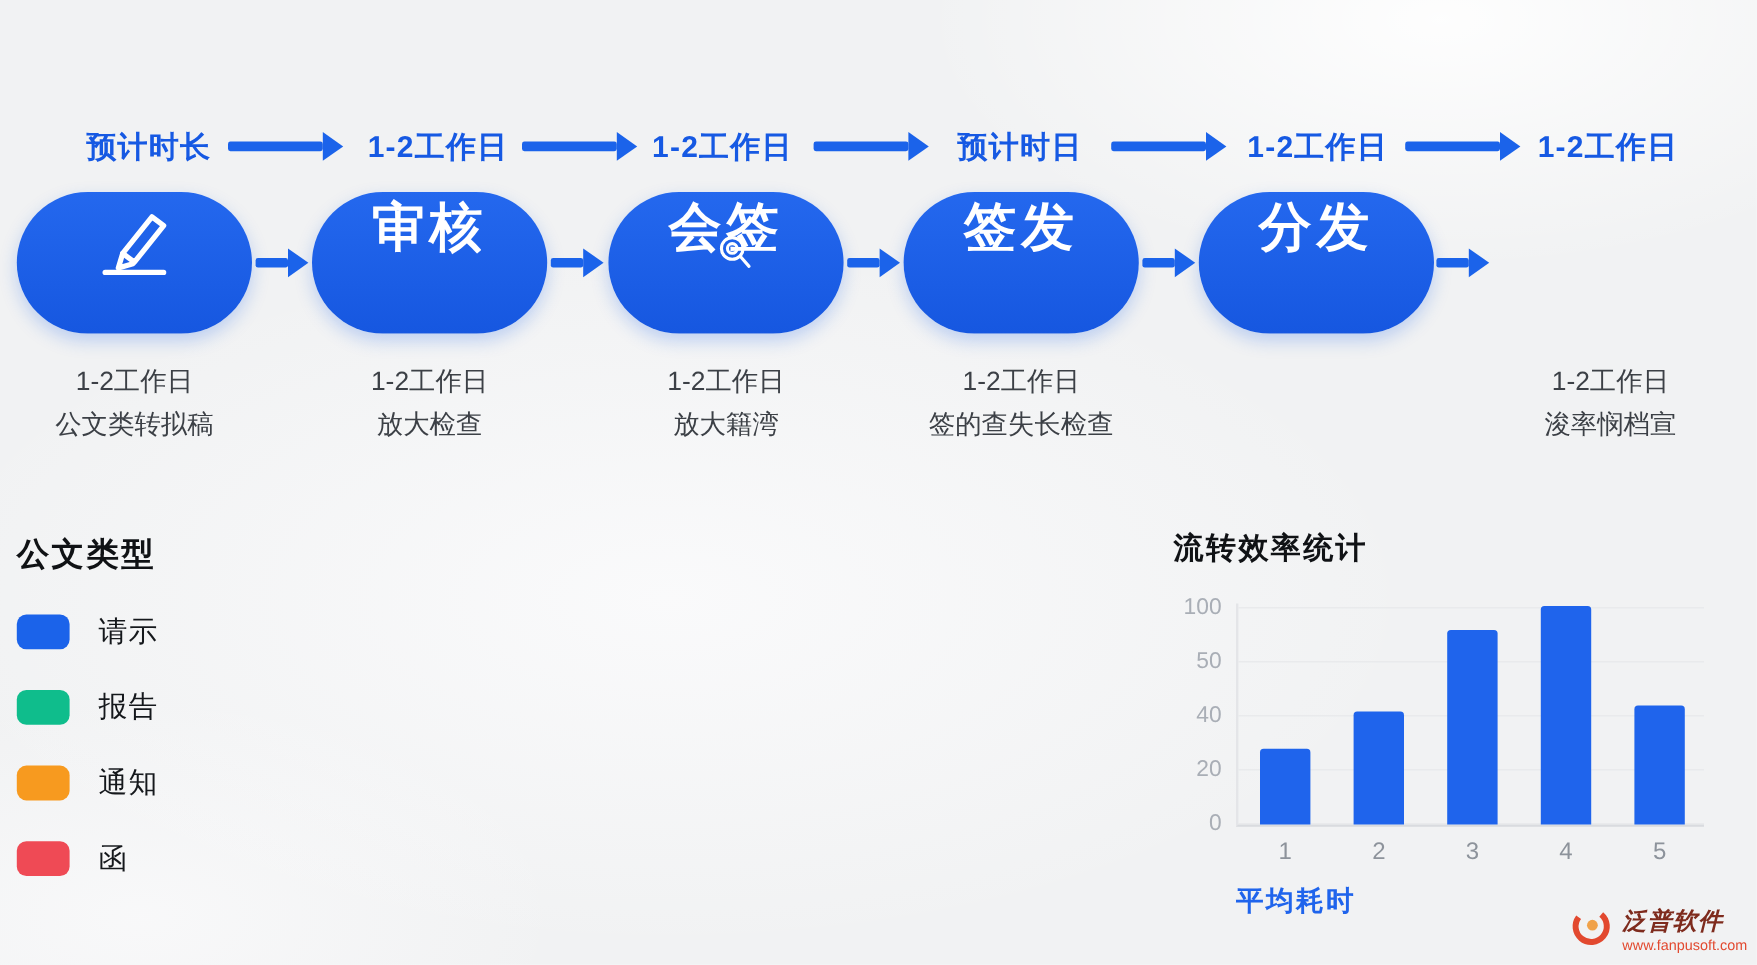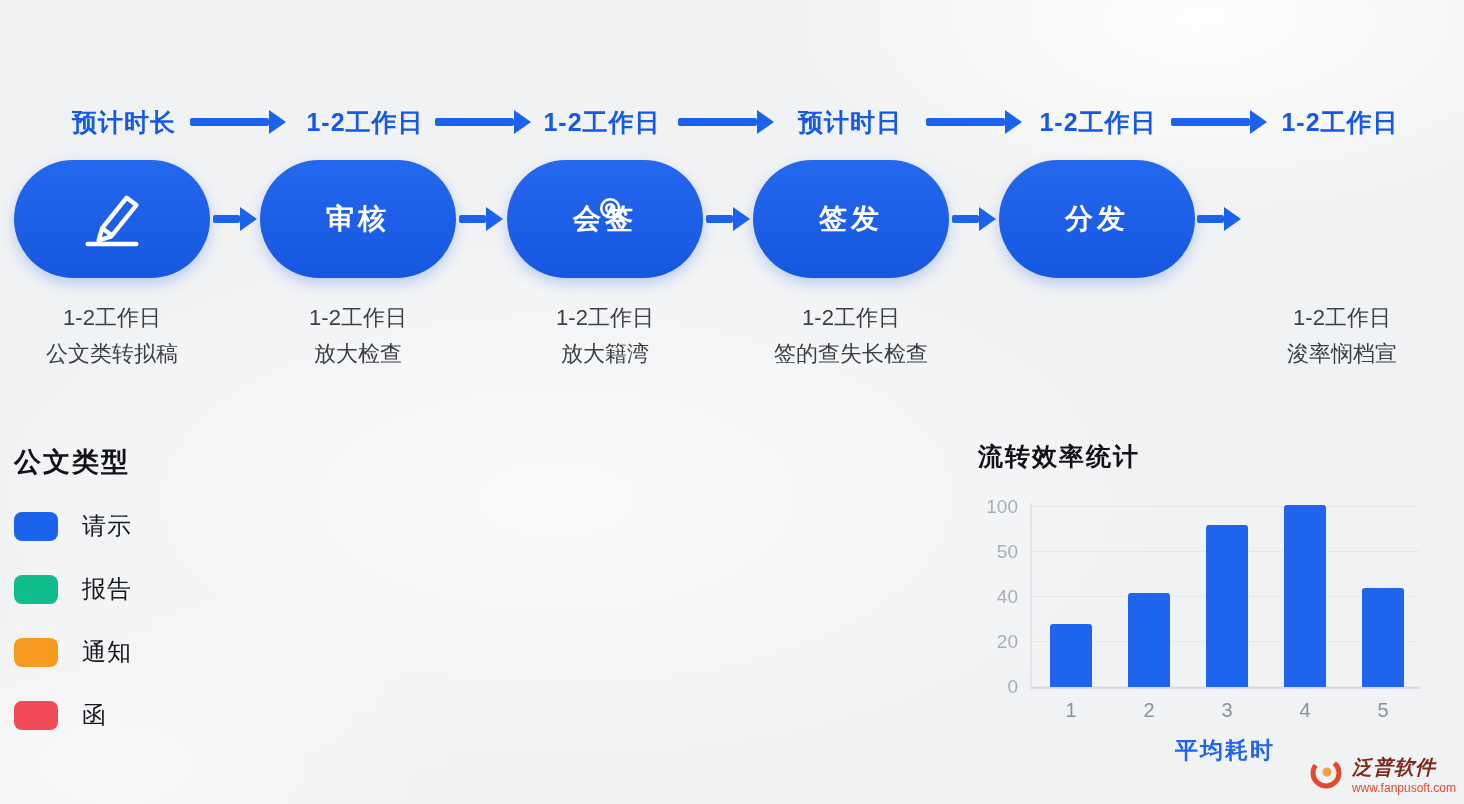--- a/index.html
+++ b/index.html
@@ -28,22 +28,22 @@
     border-top:12px solid transparent;
     border-bottom:12px solid transparent;
   }
   .t-arrow{ top:110px; width:96px; }
   .n-arrow{ top:207px; width:44px; }
 
   
   .node{
     position:absolute; top:160px; width:196px; height:118px; border-radius:59px;
     background:linear-gradient(180deg,#2468ee,#1657e0);
-    display:flex; align-items:center; justify-content:center;
-    color:#fff; font-size:28px; font-weight:bold; letter-spacing:4px;
+    display:flex; justify-content:center;
+    color:#fff; font-size:44px; font-weight:bold; letter-spacing:4px;
     box-shadow:0 6px 14px rgba(27,99,234,.25);
   }
   .node .stamp{
     position:absolute; left:50%; top:50%; transform:translate(-30%,-60%);
   }
 
   
   .caption{
     position:absolute; top:300px; width:260px; transform:translateX(-50%);
     text-align:center; color:#3c4046; font-size:22px; line-height:36px;
@@ -67,21 +67,21 @@
   .ytick{
     position:absolute; left:-14px; transform:translate(-100%,50%);
     bottom:0; font-size:19px; color:#a9aeb6;
   }
   .bar{ position:absolute; bottom:0; z-index:2; border-radius:3px 3px 0 0; }
   .xtick{
     position:absolute; top:196px; transform:translateX(-50%);
     font-size:20px; color:#8d939b;
   }
   .chart-xlabel{
-    margin-left:52px; width:390px; text-align:center; margin-top:46px;
+    margin-left:52px; width:390px; margin-top:46px;
     color:#1f64ec; font-weight:bold; font-size:23px; letter-spacing:2px;
   }
 
   
   .watermark{
     position:absolute; right:8px; bottom:9px;
     display:flex; align-items:center; gap:8px;
   }
   .wm-text{ display:flex; flex-direction:column; align-items:flex-start; }
   .wm-brand{ font-size:20px; font-weight:bold; font-style:italic; color:#7e2b1d; letter-spacing:1px; }

